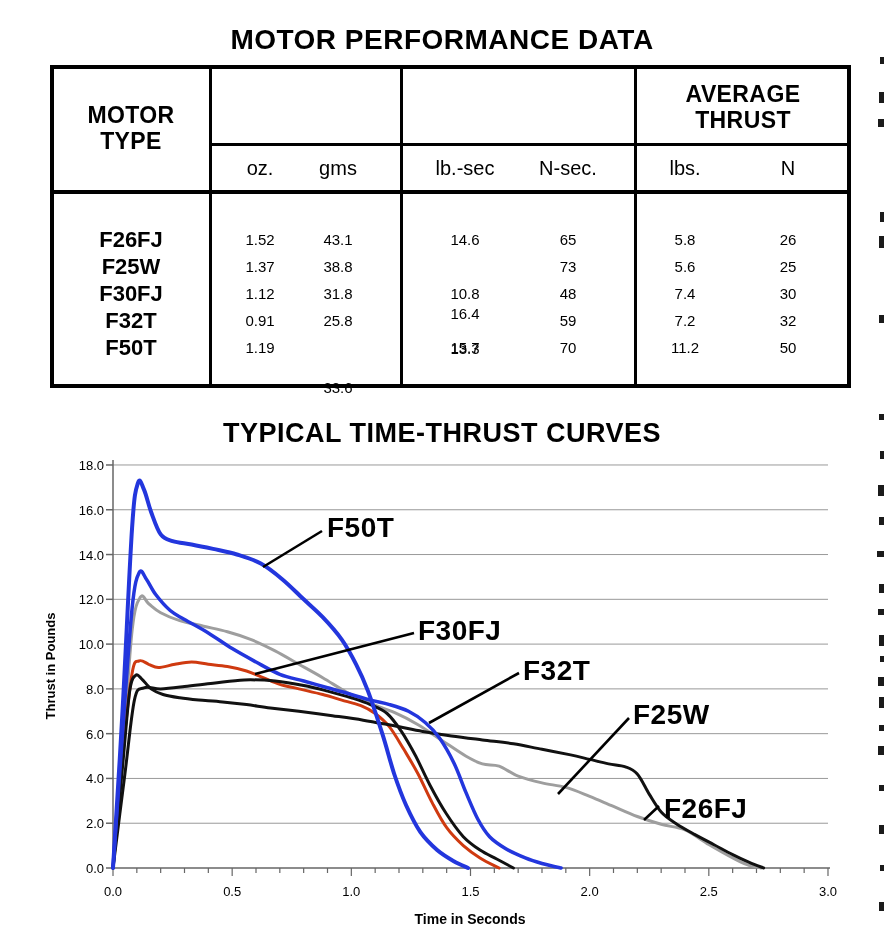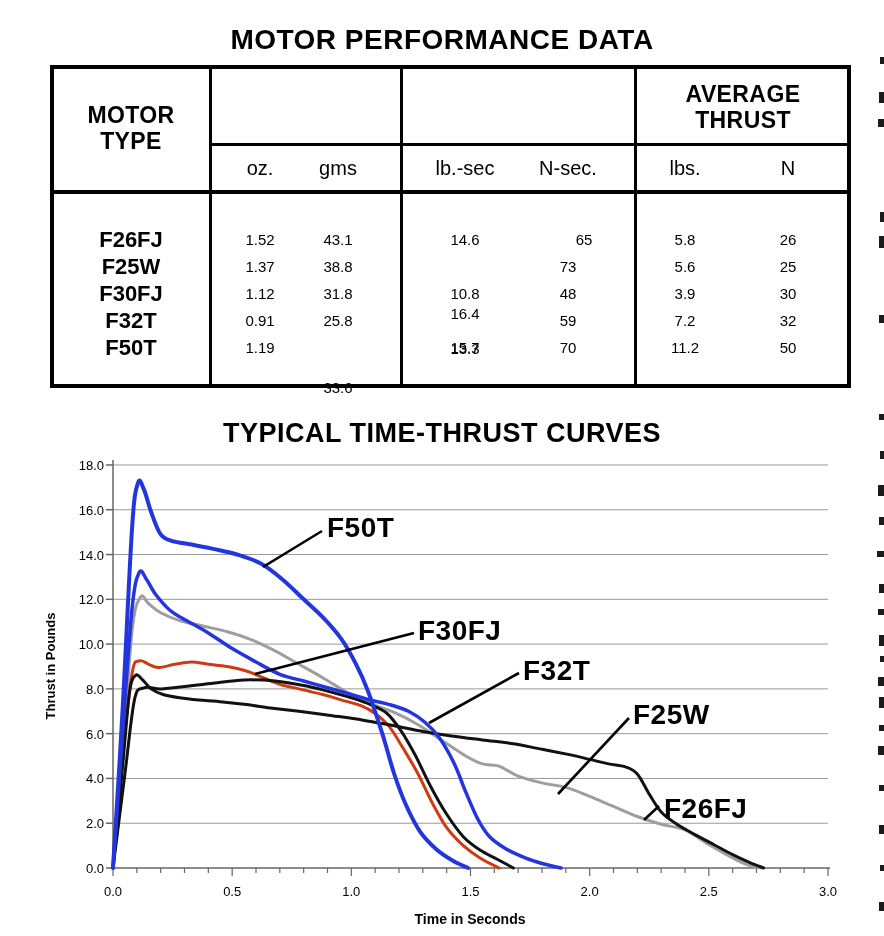--- a/index.html
+++ b/index.html
@@ -49,36 +49,36 @@
     <span class="cell unit" style="left:411px;top:99px">lb.-sec</span>
     <span class="cell unit" style="left:514px;top:99px">N-sec.</span>
     <span class="cell unit" style="left:631px;top:99px">lbs.</span>
     <span class="cell unit" style="left:734px;top:99px">N</span>
 
     <div id="table-rows">
         <span class="cell motor-name" style="left: 77px; top: 171px;">F26FJ</span>
         <span class="cell val" style="left: 206px; top: 171px;">1.52</span>
         <span class="cell val" style="left: 284px; top: 171px;">43.1</span>
         <span class="cell val" style="left: 411px; top: 171px;">14.6</span>
-        <span class="cell val" style="left: 514px; top: 171px; margin-left: 16px;">65</span>
+        <span class="cell val" style="left: 514px; top: 171px;">65</span>
         <span class="cell val" style="left: 631px; top: 171px;">5.8</span>
         <span class="cell val" style="left: 734px; top: 171px;">26</span>
         <span class="cell motor-name" style="left: 77px; top: 198px;">F25W</span>
         <span class="cell val" style="left: 206px; top: 198px;">1.37</span>
         <span class="cell val" style="left: 284px; top: 198px;">38.8</span>
         <span class="cell val" style="left: 411px; top: 198px; margin-top: 47px;">16.4</span>
         <span class="cell val" style="left: 514px; top: 198px;">73</span>
         <span class="cell val" style="left: 631px; top: 198px; text-align: right;">5.6</span>
         <span class="cell val" style="left: 734px; top: 198px;">25</span>
         <span class="cell motor-name" style="left: 77px; top: 225px;">F30FJ</span>
         <span class="cell val" style="left: 206px; top: 225px;">1.12</span>
         <span class="cell val" style="left: 284px; top: 225px;">31.8</span>
         <span class="cell val" style="left: 411px; top: 225px;">10.8</span>
         <span class="cell val" style="left: 514px; top: 225px;">48</span>
-        <span class="cell val" style="left: 631px; top: 225px;">3.9</span>
+        <span class="cell val" style="left: 631px; top: 225px;">7.4</span>
         <span class="cell val" style="left: 734px; top: 225px;">30</span>
         <span class="cell motor-name" style="left: 77px; top: 252px;">F32T</span>
         <span class="cell val" style="left: 206px; top: 252px;">0.91</span>
         <span class="cell val" style="left: 284px; top: 252px;">25.8</span>
         <span class="cell val" style="left: 411px; top: 252px; margin-top: 28px;">13.3</span>
         <span class="cell val" style="left: 514px; top: 252px;">59</span>
         <span class="cell val" style="left: 631px; top: 252px;">7.2</span>
         <span class="cell val" style="left: 734px; top: 252px;">32</span>
         <span class="cell motor-name" style="left: 77px; top: 279px;">F50T</span>
         <span class="cell val" style="left: 206px; top: 279px;">1.19</span>

